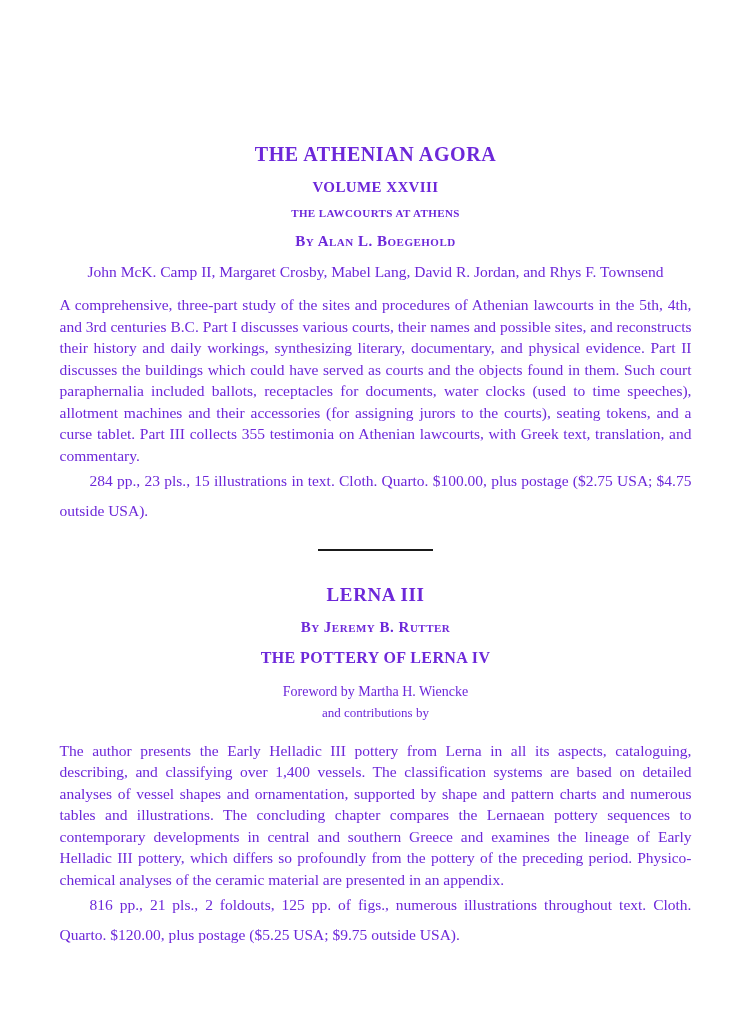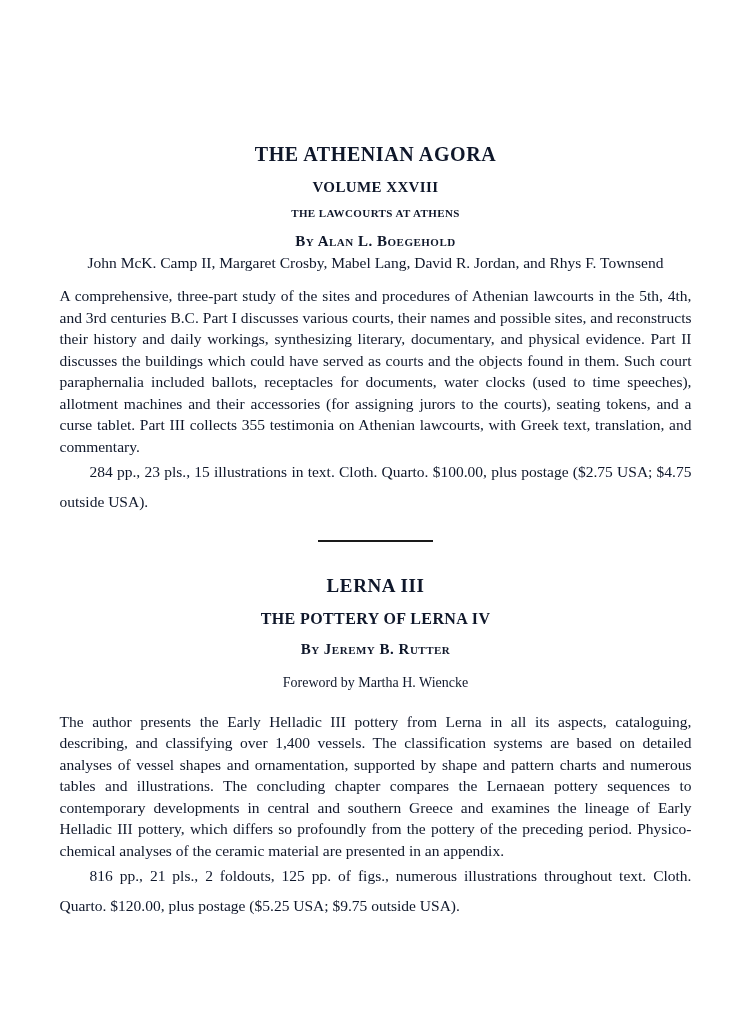--- a/index.html
+++ b/index.html
@@ -6,21 +6,21 @@
     margin: 0;
     padding: 0;
     background: #ffffff;
   }
   .page {
     position: relative;
     width: 751px;
     height: 1024px;
     background: #ffffff;
     font-family: "Liberation Serif", serif;
-    color: #0f172a;
+    color: #6d28d9;
     overflow: hidden;
   }
   .content {
     width: 632px;
     margin: 0 auto;
     padding-top: 143px;
   }
   .center { text-align: center; }
 
   .series-title {
@@ -54,21 +54,21 @@
     letter-spacing: 0.5px;
     margin-top: 14px;
   }
   .contrib-intro {
     font-size: 13px;
     margin-top: 15px;
     line-height: 15px;
   }
   .contrib-names {
     font-size: 15.5px;
-    margin-top: 3px;
+    margin-top: 12px;
     line-height: 19px;
   }
   .credit-line {
     font-size: 14px;
     line-height: 17.5px;
   }
   .credit-block { margin-top: 16px; font-family: Liberation Serif, serif; }
   .contrib-intro2 {
     font-size: 13px;
     margin-top: 4px;
@@ -130,25 +130,26 @@
       <div class="center byline">By Alan L. Boegehold</div>
       <div class="center contrib-names">John McK. Camp II, Margaret Crosby, Mabel Lang, David R. Jordan, and Rhys F. Townsend</div>
       <p class="description">A comprehensive, three-part study of the sites and procedures of Athenian lawcourts in the 5th, 4th, and 3rd centuries B.C. Part I discusses various courts, their names and possible sites, and reconstructs their history and daily workings, synthesizing literary, documentary, and physical evidence.  Part II discusses the buildings which could have served as courts and the objects found in them.  Such court paraphernalia included ballots, receptacles for documents, water clocks (used to time speeches), allotment machines and their accessories (for assigning jurors to the courts), seating tokens, and a curse tablet.  Part III collects 355 testimonia on Athenian lawcourts, with Greek text, translation, and commentary.</p>
       <p class="details">284 pp., 23 pls., 15 illustrations in text.  Cloth.  Quarto.  $100.00, plus postage ($2.75 USA; $4.75 outside USA).</p>
     </section>
 
     <div class="divider"></div>
 
     <section class="section2">
       <div class="center series-title-2">LERNA III</div>
+      <div class="center byline2">By Jeremy B. Rutter</div>
       <div class="center subtitle2">THE POTTERY OF LERNA IV</div>
-      <div class="center byline2">By Jeremy B. Rutter</div>
       <div class="credit-block">
         <div class="center credit-line">Foreword by Martha H. Wiencke</div>
       </div>
+      <div class="center contrib-intro2">and contributions by</div>
       <div class="desc-block2">
         <p class="description" style="margin-top:0;">The author presents the Early Helladic III pottery from Lerna in all its aspects, cataloguing, describing, and classifying over 1,400 vessels.  The classification systems are based on detailed analyses of vessel shapes and ornamentation, supported by shape and pattern charts and numerous tables and illustrations.  The concluding chapter compares the Lernaean pottery sequences to contemporary developments in central and southern Greece and examines the lineage of Early Helladic III pottery, which differs so profoundly from the pottery of the preceding period.  Physico-chemical analyses of the ceramic material are presented in an appendix.</p>
         <p class="details">816 pp., 21 pls., 2 foldouts, 125 pp. of figs., numerous illustrations throughout text.  Cloth.  Quarto.  $120.00, plus postage ($5.25 USA; $9.75 outside USA).</p>
       </div>
     </section>
 
   </div>
 </div>
 
 </body></html>

